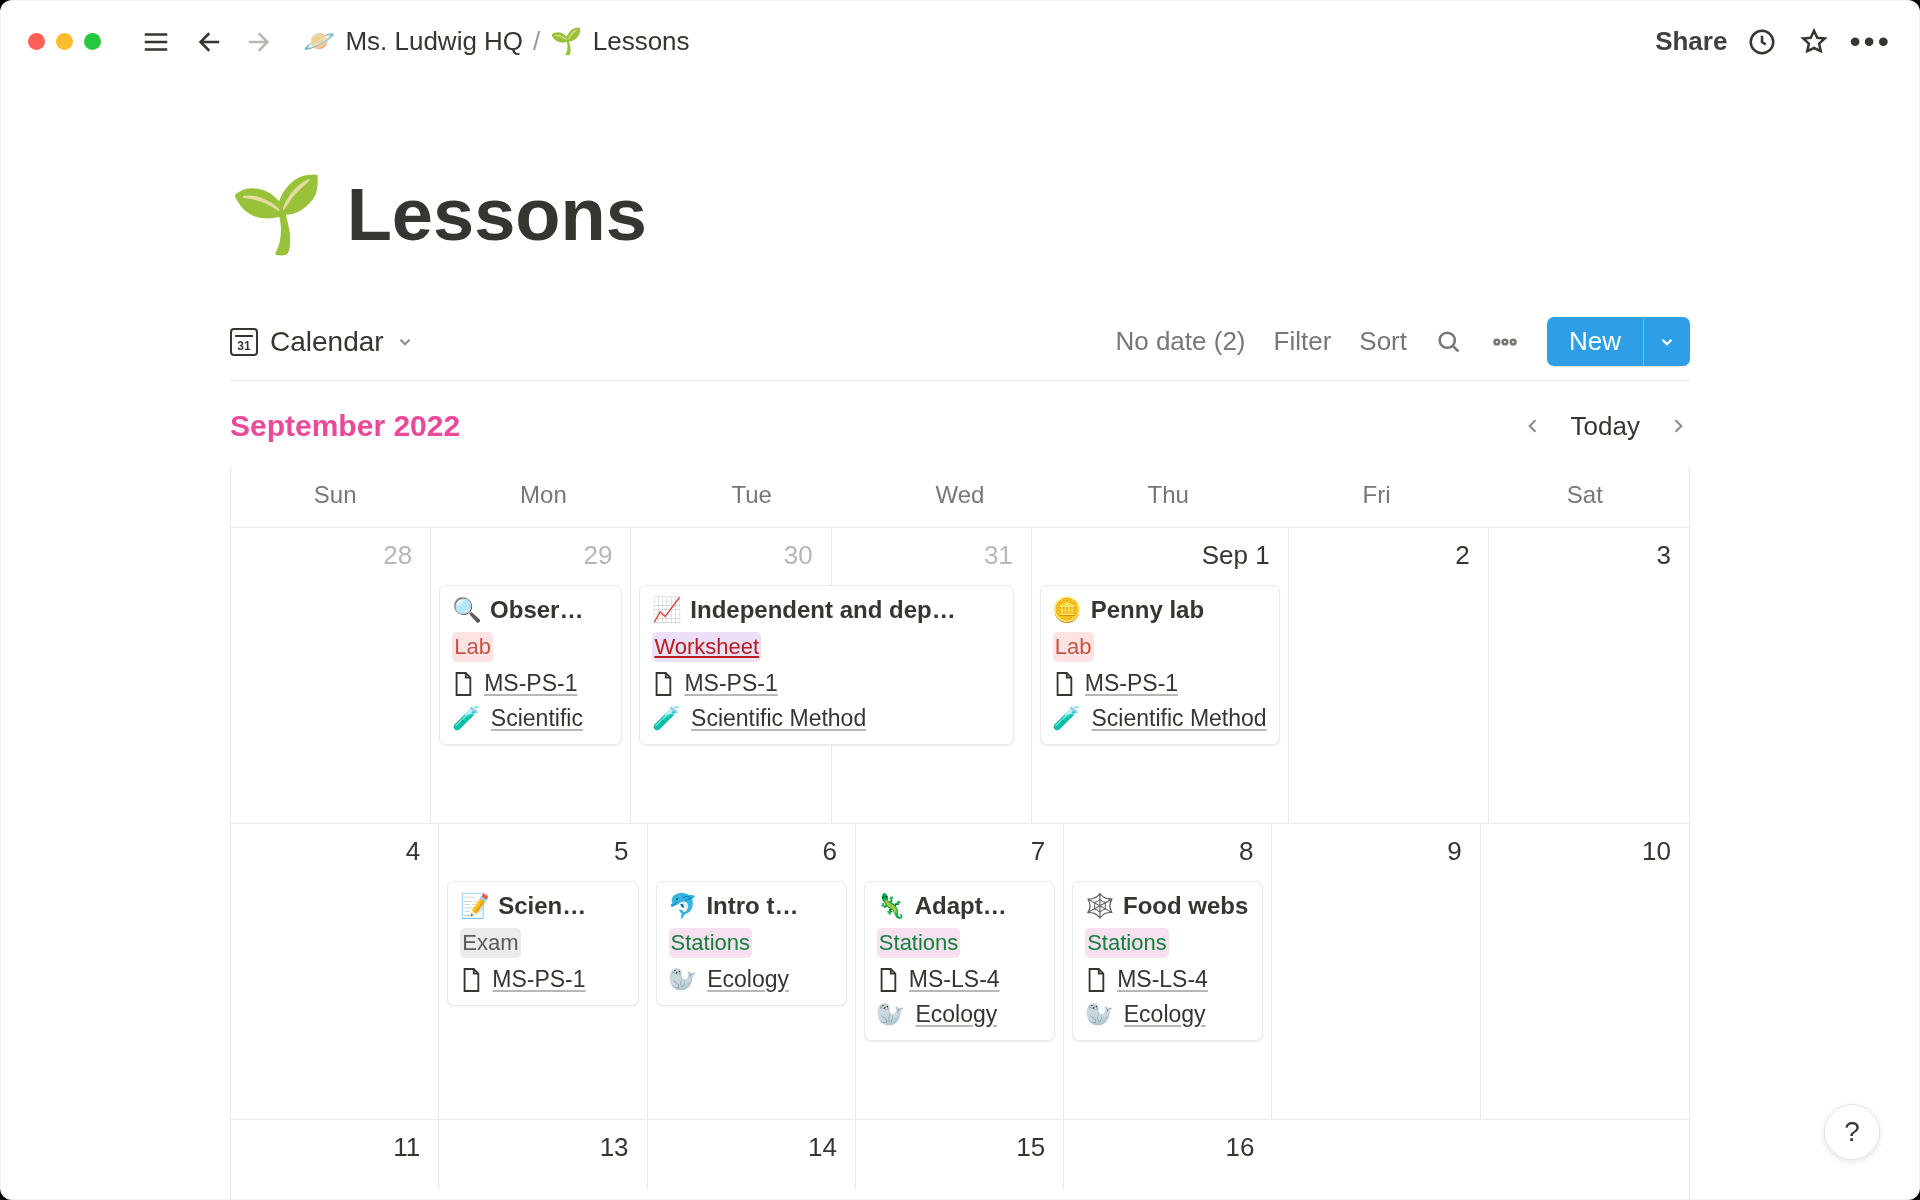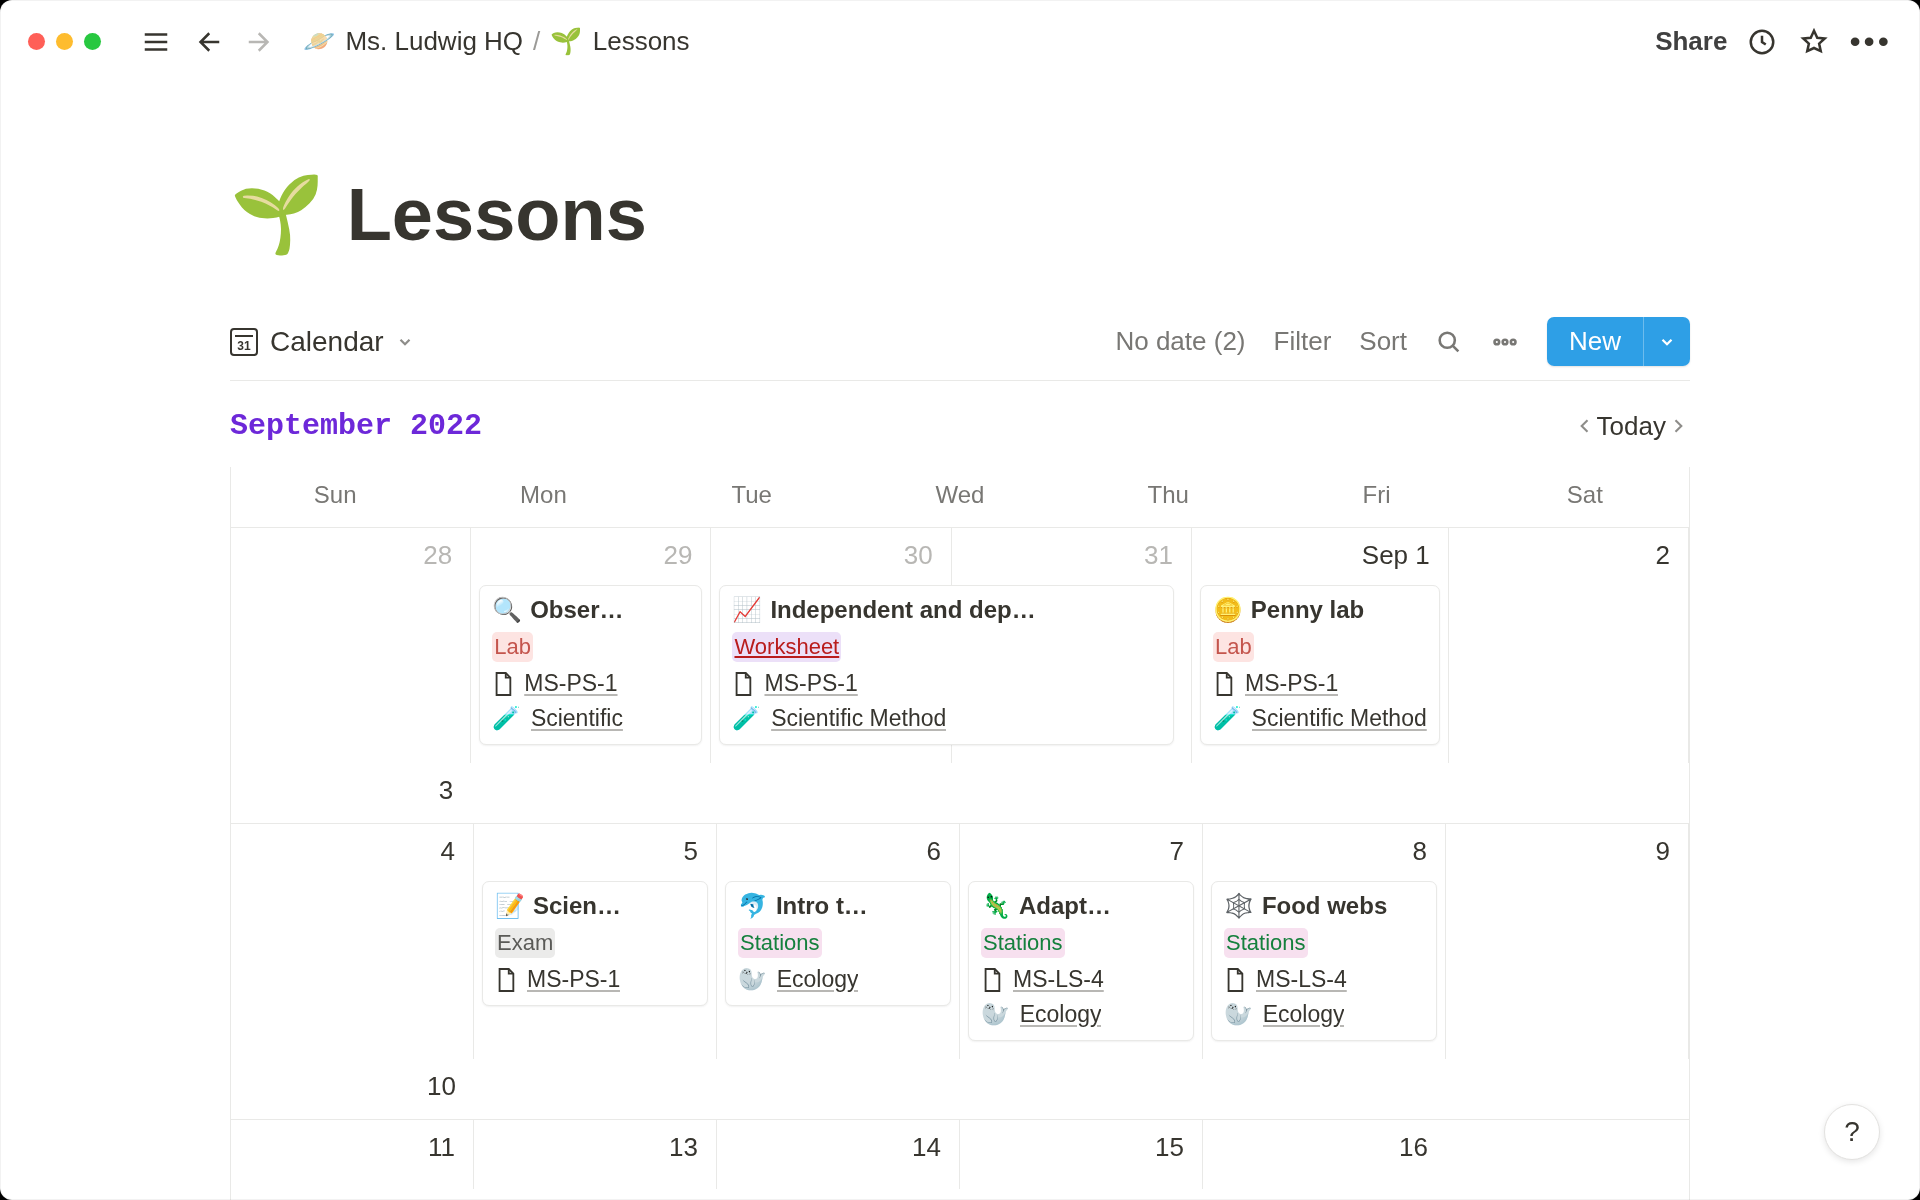--- a/index.html
+++ b/index.html
@@ -37,31 +37,31 @@
 .view-switch .cal-ic span { font-size: 12px; font-weight: 700; line-height: 1; margin-bottom: 2px; }
 .chevron-down { width: 18px; height: 18px; }
 .toolbar .tool { font-size: 26px; color: #787774; cursor: pointer; }
 .search-ic, .more-ic { width: 28px; height: 28px; color: #787774; cursor: pointer; display: flex; align-items: center; justify-content: center; }
 .search-ic svg, .more-ic svg { width: 28px; height: 28px; stroke: currentColor; fill: none; stroke-width: 2.2; }
 .new-btn { display: flex; align-items: stretch; border-radius: 7px; overflow: hidden; box-shadow: 0 1px 2px rgba(0,0,0,.12); justify-content: flex-end; }
 .new-btn .main { background: #2e9fe6; color: #fff; font-size: 26px; font-weight: 500; padding: 9px 22px; cursor: pointer; }
 .new-btn .drop { background: #2e9fe6; color: #fff; padding: 9px 14px; border-left: 1px solid rgba(255,255,255,.3); cursor: pointer; display: flex; align-items: center; }
 
 .month-row { display: flex; align-items: center; margin-top: 28px; }
-.month-label { font-size: 30px; font-weight: 600; color: #6d28d9; font-family: Liberation Mono, monospace; }
-.nav-arrows { display: flex; align-items: center; }
+.month-label { font-size: 30px; font-weight: 600; color: #ec4899; }
+.nav-arrows { display: flex; align-items: center; gap: 26px; }
 .nav-arrows .arr { width: 24px; height: 24px; color: #8e8d8a; cursor: pointer; display: flex; align-items: center; justify-content: center; }
 .nav-arrows .arr svg { width: 20px; height: 20px; stroke: currentColor; fill: none; stroke-width: 2.5; }
 .today-link { font-size: 26px; color: #37352f; cursor: pointer; }
 
 
 .cal { margin-top: 24px; border-left: 1px solid #e9e9e7; border-right: 1px solid #e9e9e7; display: flex; flex-direction: column; flex: 1; overflow: hidden; }
 .dow { display: grid; grid-template-columns: repeat(7, 1fr); }
 .dow div { text-align: center; font-size: 24px; color: #787774; padding: 14px 0 18px; }
-.week { display: grid; grid-template-columns: repeat(6, 1fr); border-top: 1px solid #e9e9e7; min-height: 296px; }
+.week { display: grid; grid-template-columns: repeat(7, 1fr); border-top: 1px solid #e9e9e7; min-height: 296px; }
 .week:last-child { min-height: 70px; }
 .day { border-right: 1px solid #e9e9e7; padding: 12px 8px 8px; position: relative; }
 .day:last-child { border-right: none; }
 .daynum { text-align: right; font-size: 26px; color: #37352f; padding-right: 10px; }
 .daynum.muted { color: #b8b7b4; }
 
 .card { background: #fff; border: 1px solid #e9e9e7; border-radius: 7px; box-shadow: 0 1px 2px rgba(0,0,0,.06); padding: 10px 12px 12px; margin-top: 14px; display: flex; flex-direction: column; gap: 8px; cursor: pointer; }
 .card-title { font-size: 24px; font-weight: 600; color: #37352f; white-space: nowrap; overflow: hidden; text-overflow: ellipsis; display: flex; align-items: center; gap: 8px; }
 .tag { display: inline-block; font-size: 22px; padding: 2px 2px; border-radius: 5px; width: fit-content; }
 .tag-lab { background: #fde4e2; color: #c4554d; }

